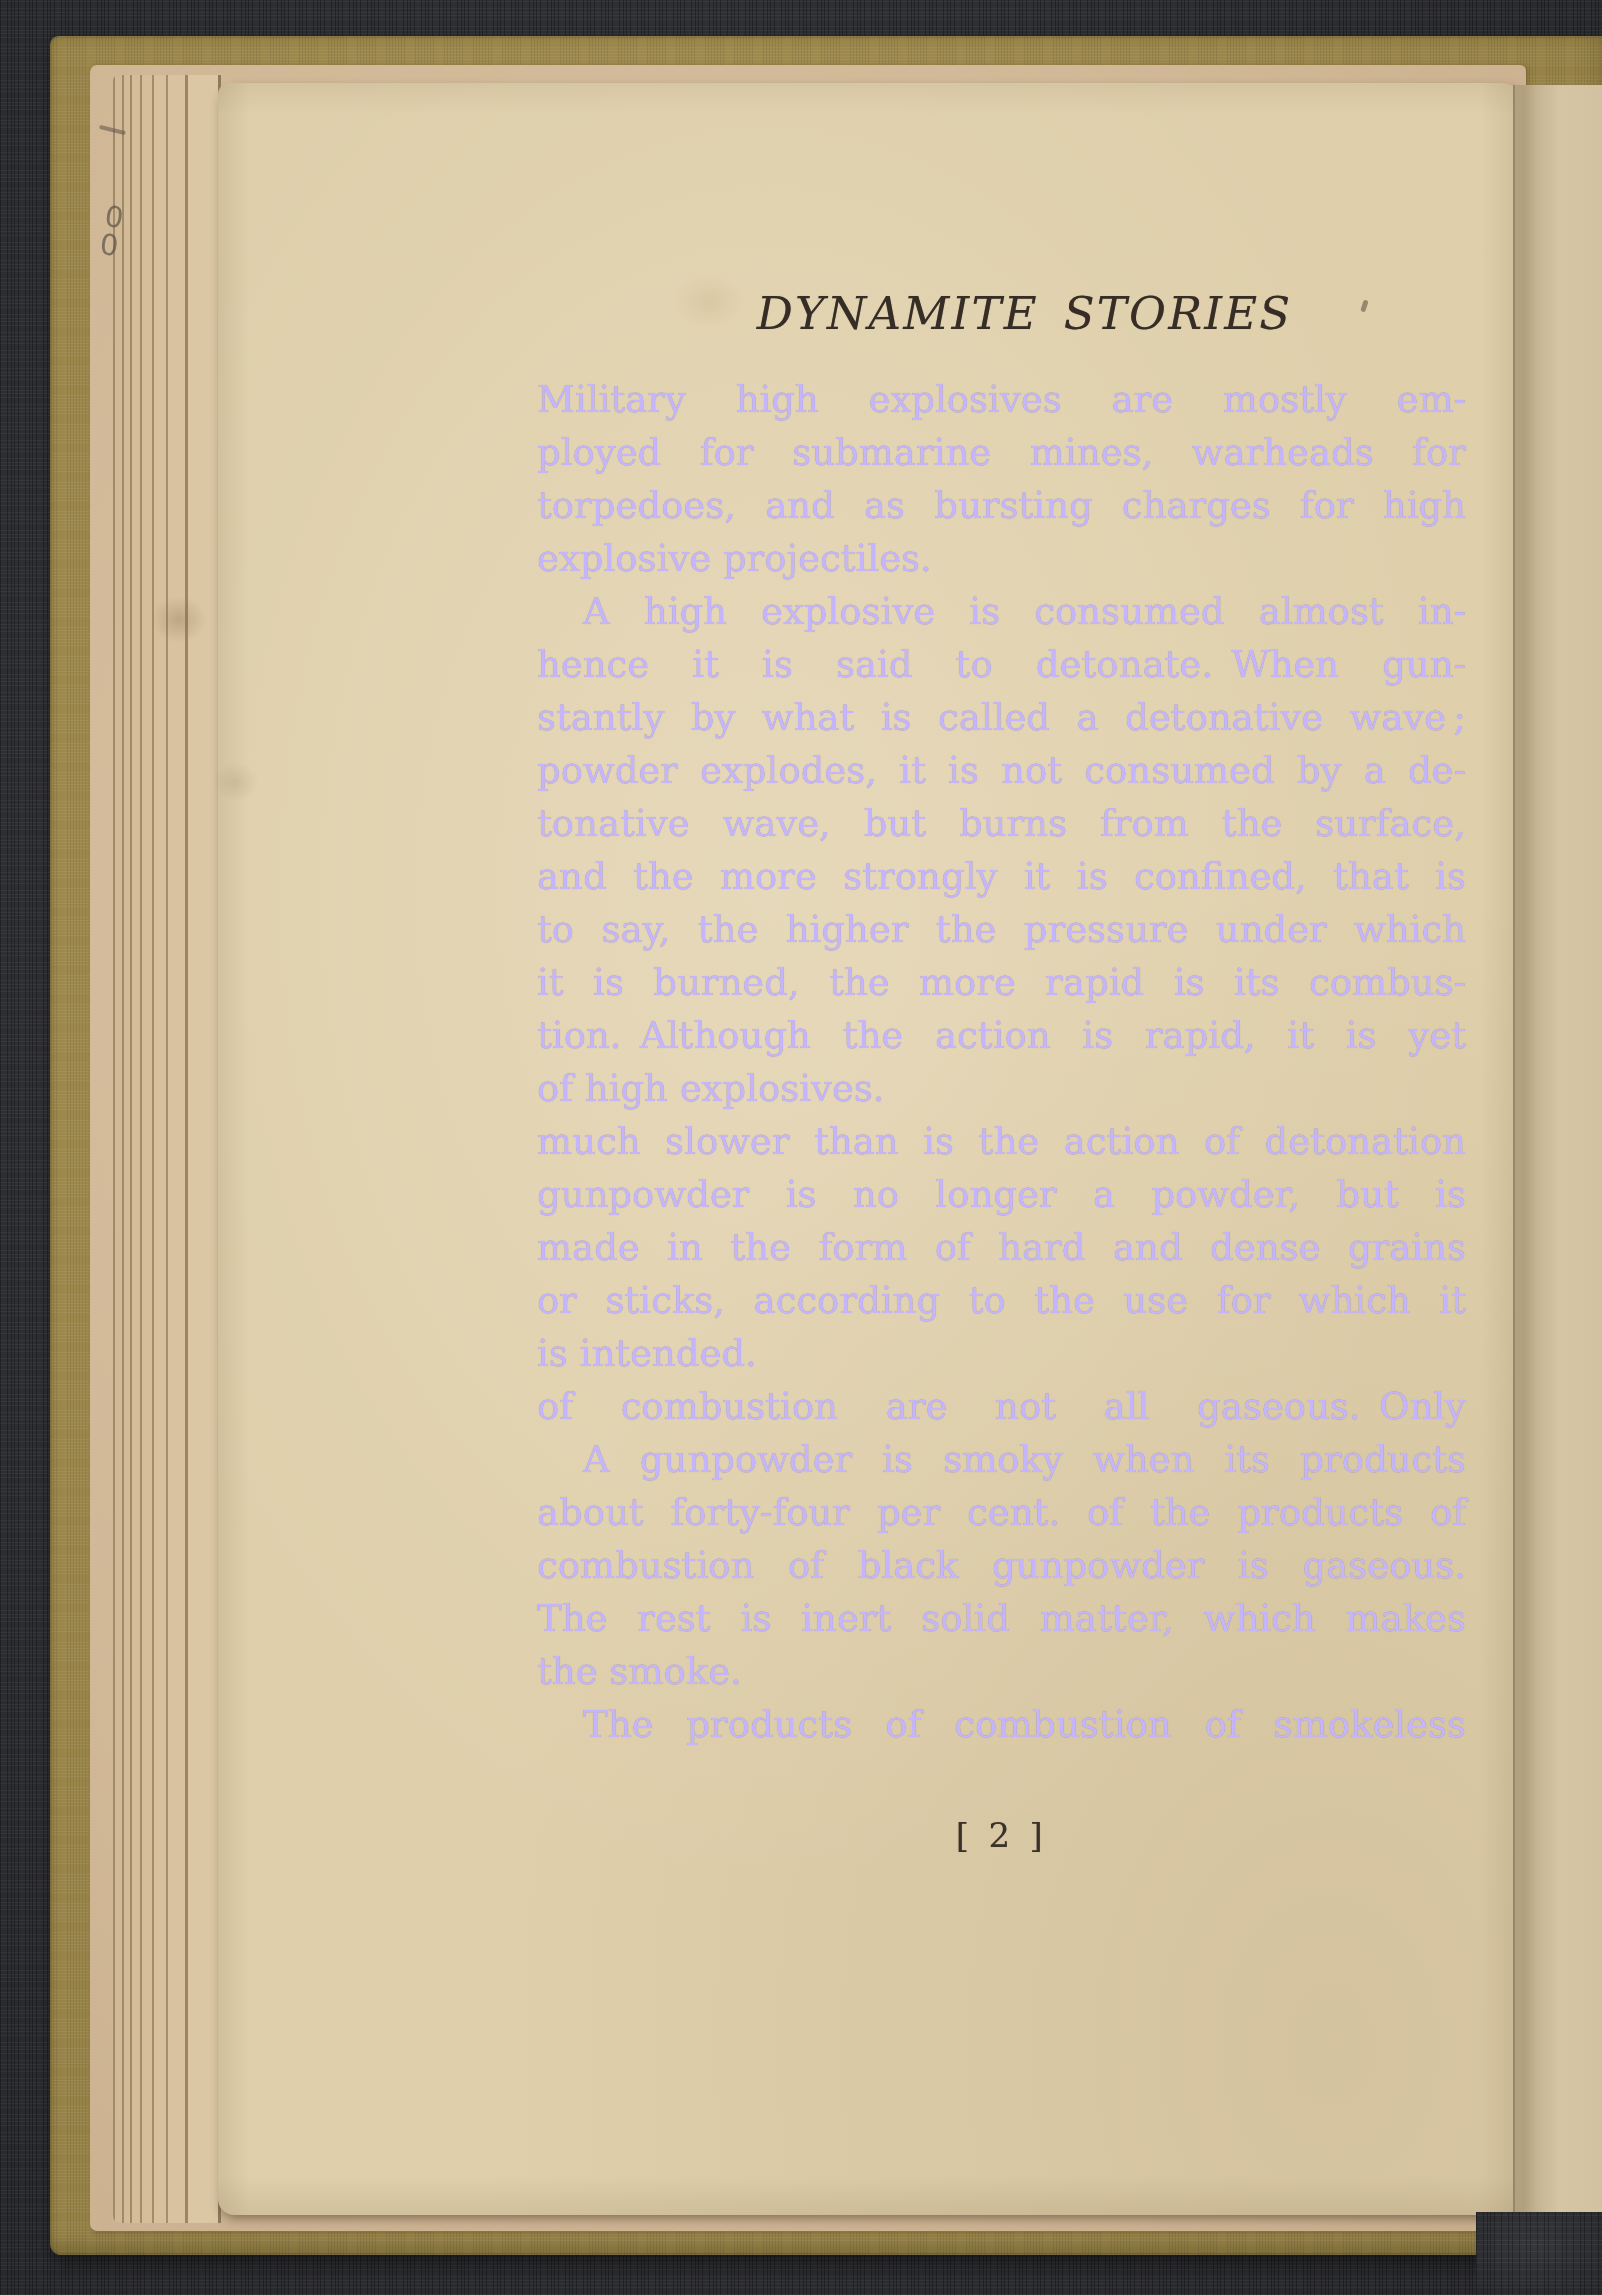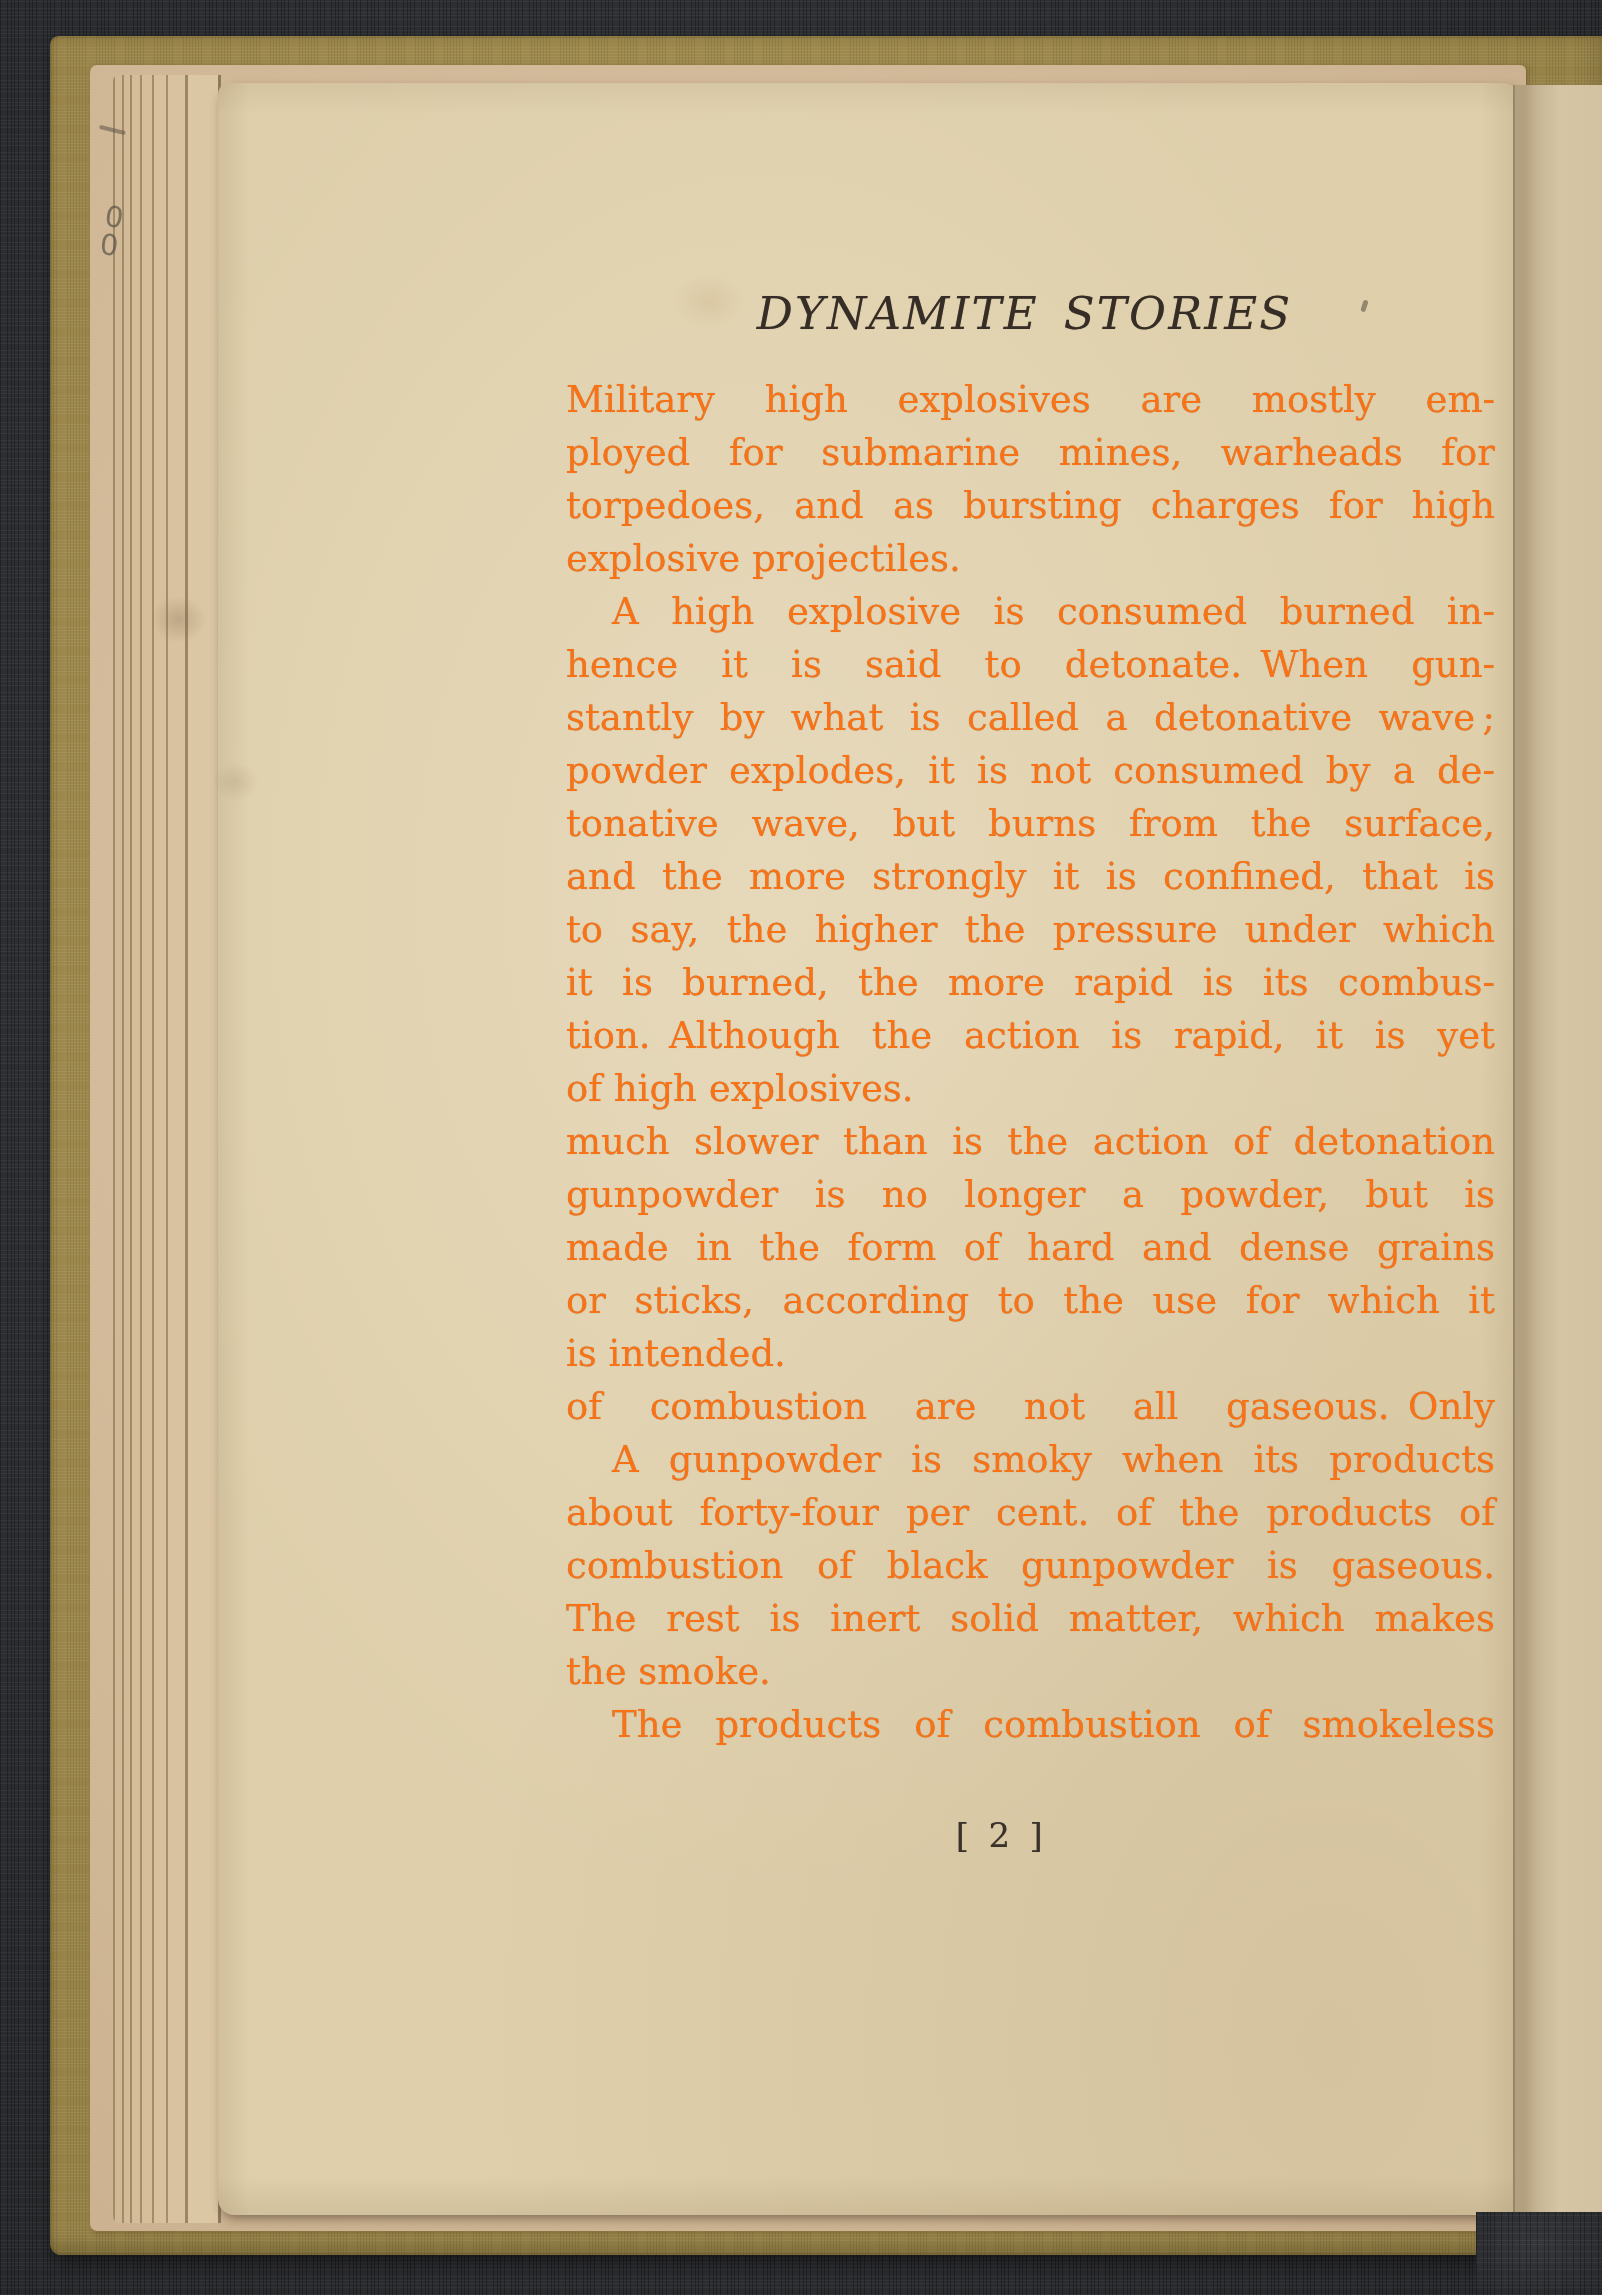--- a/index.html
+++ b/index.html
@@ -80,22 +80,22 @@
   #stain-2{left:212px;top:762px;width:47px;height:40px;background:radial-gradient(ellipse at center, rgba(125,105,75,0.16), rgba(0,0,0,0) 70%);}
   #stain-3{left:673px;top:274px;width:72px;height:55px;background:radial-gradient(ellipse at center, rgba(160,120,60,0.12), rgba(0,0,0,0) 70%);}
   #ink-speck{position:absolute;left:1362px;top:300px;width:5px;height:11.5px;background:rgba(90,78,62,0.55);border-radius:2.2px;transform:rotate(18deg);}
   
   #page-header{
     position:absolute;left:560px;top:287px;width:929px;
     text-align:center;font-style:italic;font-size:45px;letter-spacing:2.2px;word-spacing:8.6px;
     color:#362e26;text-shadow:0 0 0.7px rgba(60,50,40,0.45);
   }
   #body-text{
-    position:absolute;left:566px;top:373px;width:929px;
-    font-size:37px;line-height:53px;color:#f97316;
+    position:absolute;left:537px;top:373px;width:929px;
+    font-size:37px;line-height:53px;color:#c4b5fd;
     text-shadow:0 0 0.7px rgba(60,50,40,0.40);
   }
   .line{width:100%;}
   .jl{text-align:justify;text-align-last:justify;}
   .ll{text-align:right;text-align-last:left;}
   .ind{text-indent:46px;}
   #page-number{
     position:absolute;left:537px;top:1815px;width:929px;
     text-align:center;font-size:34px;letter-spacing:4.3px;color:#3a322a;
     text-shadow:0 0 0.7px rgba(60,50,40,0.40);
@@ -123,21 +123,21 @@
   <div id="stain-3" class="stain"></div>
   <div id="ink-speck"></div>
 
   <div id="page-header">DYNAMITE STORIES</div>
 
   <div id="body-text">
     <div class="line jl">Military high explosives are mostly em-</div>
     <div class="line jl">ployed for submarine mines, warheads for</div>
     <div class="line jl">torpedoes, and as bursting charges for high</div>
     <div class="line ll">explosive projectiles.</div>
-    <div class="line jl ind">A high explosive is consumed burned in-</div>
+    <div class="line jl ind">A high explosive is consumed almost in-</div>
     <div class="line jl">hence it is said to detonate. When gun-</div>
     <div class="line jl">stantly by what is called a detonative wave ;</div>
     <div class="line jl">powder explodes, it is not consumed by a de-</div>
     <div class="line jl">tonative wave, but burns from the surface,</div>
     <div class="line jl">and the more strongly it is confined, that is</div>
     <div class="line jl">to say, the higher the pressure under which</div>
     <div class="line jl">it is burned, the more rapid is its combus-</div>
     <div class="line jl">tion. Although the action is rapid, it is yet</div>
     <div class="line ll">of high explosives.</div>
     <div class="line jl">much slower than is the action of detonation</div>

